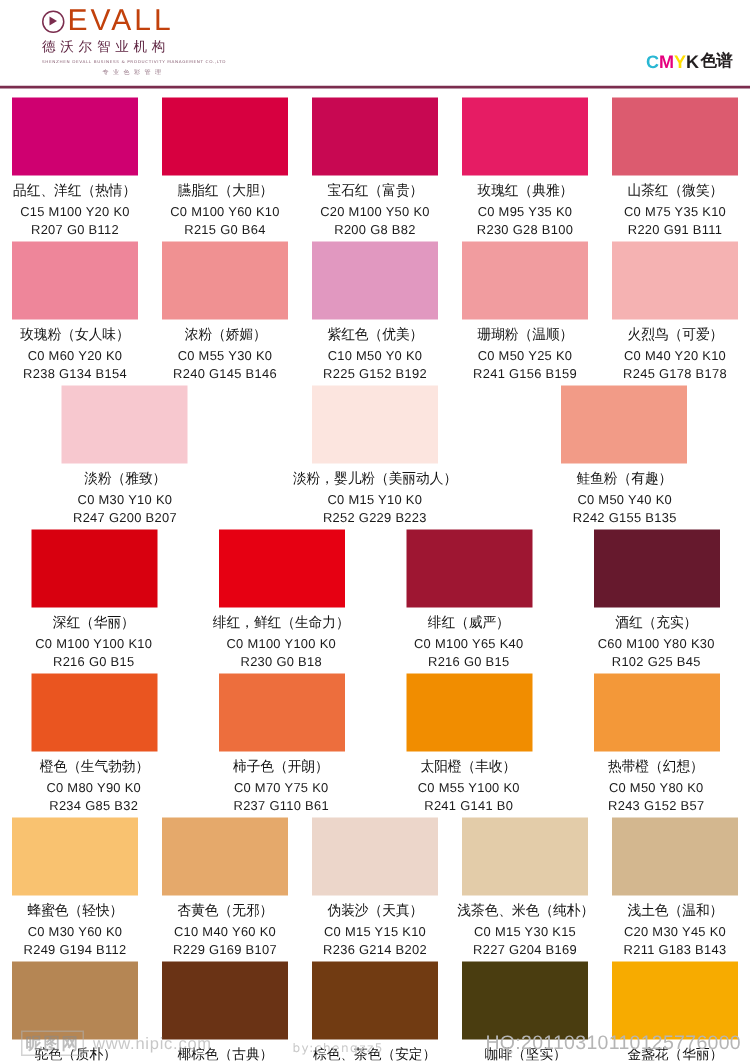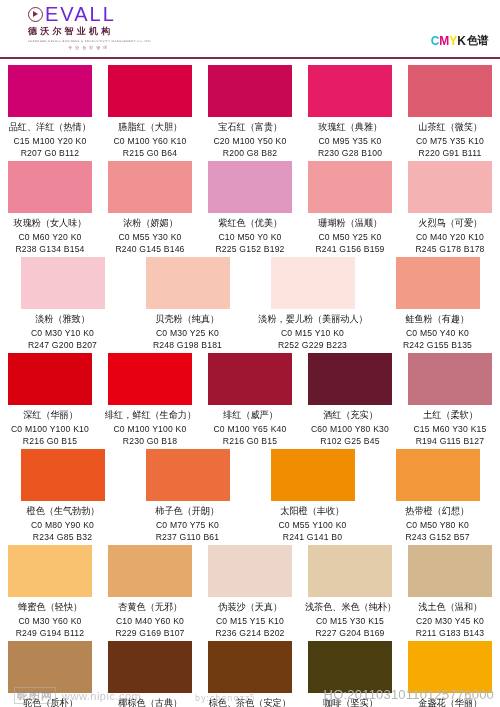--- a/index.html
+++ b/index.html
@@ -28,26 +28,26 @@
     box-sizing:border-box;
   }
   .logo-mark:after{
     content:"";position:absolute;left:4px;top:3px;
     border-left:5px solid #7b2d4e;
     border-top:3.5px solid transparent;
     border-bottom:3.5px solid transparent;
   }
   .logo-word{
     font-family:"Liberation Sans",sans-serif;
-    font-size:20px;letter-spacing:2px;color:#6d28d9;
+    font-size:20px;letter-spacing:2px;color:#c2410c;
     font-weight:400;line-height:17px;
   }
   .logo-cn{
     font-size:9px;color:#5d2340;letter-spacing:3.2px;
-    margin-top:2px;font-weight:bold;
+    margin-top:2px;font-weight:normal;
   }
   .logo-en{
     font-size:2.8px;color:#8a6276;letter-spacing:.4px;
     margin-top:1px;transform:scaleY(.9);
   }
   .logo-sub{
     font-size:4px;color:#9a7a8a;letter-spacing:3px;
     margin-top:2px;align-self:center;
   }
   .cmyk-badge{
@@ -216,26 +216,20 @@
       </div>
     </div>
     <div class="row">
       <div class="cell">
         <div class="swatch" style="background: rgb(247, 200, 207);"></div>
         <div class="c-name">淡粉（雅致）</div>
         <div class="c-cmyk">C0 M30 Y10 K0</div>
         <div class="c-rgb">R247 G200 B207</div>
       </div>
       <div class="cell">
-        <div class="swatch" style="background: rgb(248, 198, 181);"></div>
-        <div class="c-name">贝壳粉（纯真）</div>
-        <div class="c-cmyk">C0 M30 Y25 K0</div>
-        <div class="c-rgb">R248 G198 B181</div>
-      </div>
-      <div class="cell">
         <div class="swatch" style="background: rgb(252, 229, 223);"></div>
         <div class="c-name">淡粉，婴儿粉（美丽动人）</div>
         <div class="c-cmyk">C0 M15 Y10 K0</div>
         <div class="c-rgb">R252 G229 B223</div>
       </div>
       <div class="cell">
         <div class="swatch" style="background: rgb(242, 155, 135);"></div>
         <div class="c-name">鲑鱼粉（有趣）</div>
         <div class="c-cmyk">C0 M50 Y40 K0</div>
         <div class="c-rgb">R242 G155 B135</div>
@@ -258,26 +252,20 @@
         <div class="swatch" style="background: rgb(158, 22, 50);"></div>
         <div class="c-name">绯红（威严）</div>
         <div class="c-cmyk">C0 M100 Y65 K40</div>
         <div class="c-rgb">R216 G0 B15</div>
       </div>
       <div class="cell">
         <div class="swatch" style="background: rgb(102, 25, 45);"></div>
         <div class="c-name">酒红（充实）</div>
         <div class="c-cmyk">C60 M100 Y80 K30</div>
         <div class="c-rgb">R102 G25 B45</div>
-      </div>
-      <div class="cell">
-        <div class="swatch" style="background: rgb(194, 115, 127);"></div>
-        <div class="c-name">土红（柔软）</div>
-        <div class="c-cmyk">C15 M60 Y30 K15</div>
-        <div class="c-rgb">R194 G115 B127</div>
       </div>
     </div>
     <div class="row">
       <div class="cell">
         <div class="swatch" style="background: rgb(234, 85, 32);"></div>
         <div class="c-name">橙色（生气勃勃）</div>
         <div class="c-cmyk">C0 M80 Y90 K0</div>
         <div class="c-rgb">R234 G85 B32</div>
       </div>
       <div class="cell">

